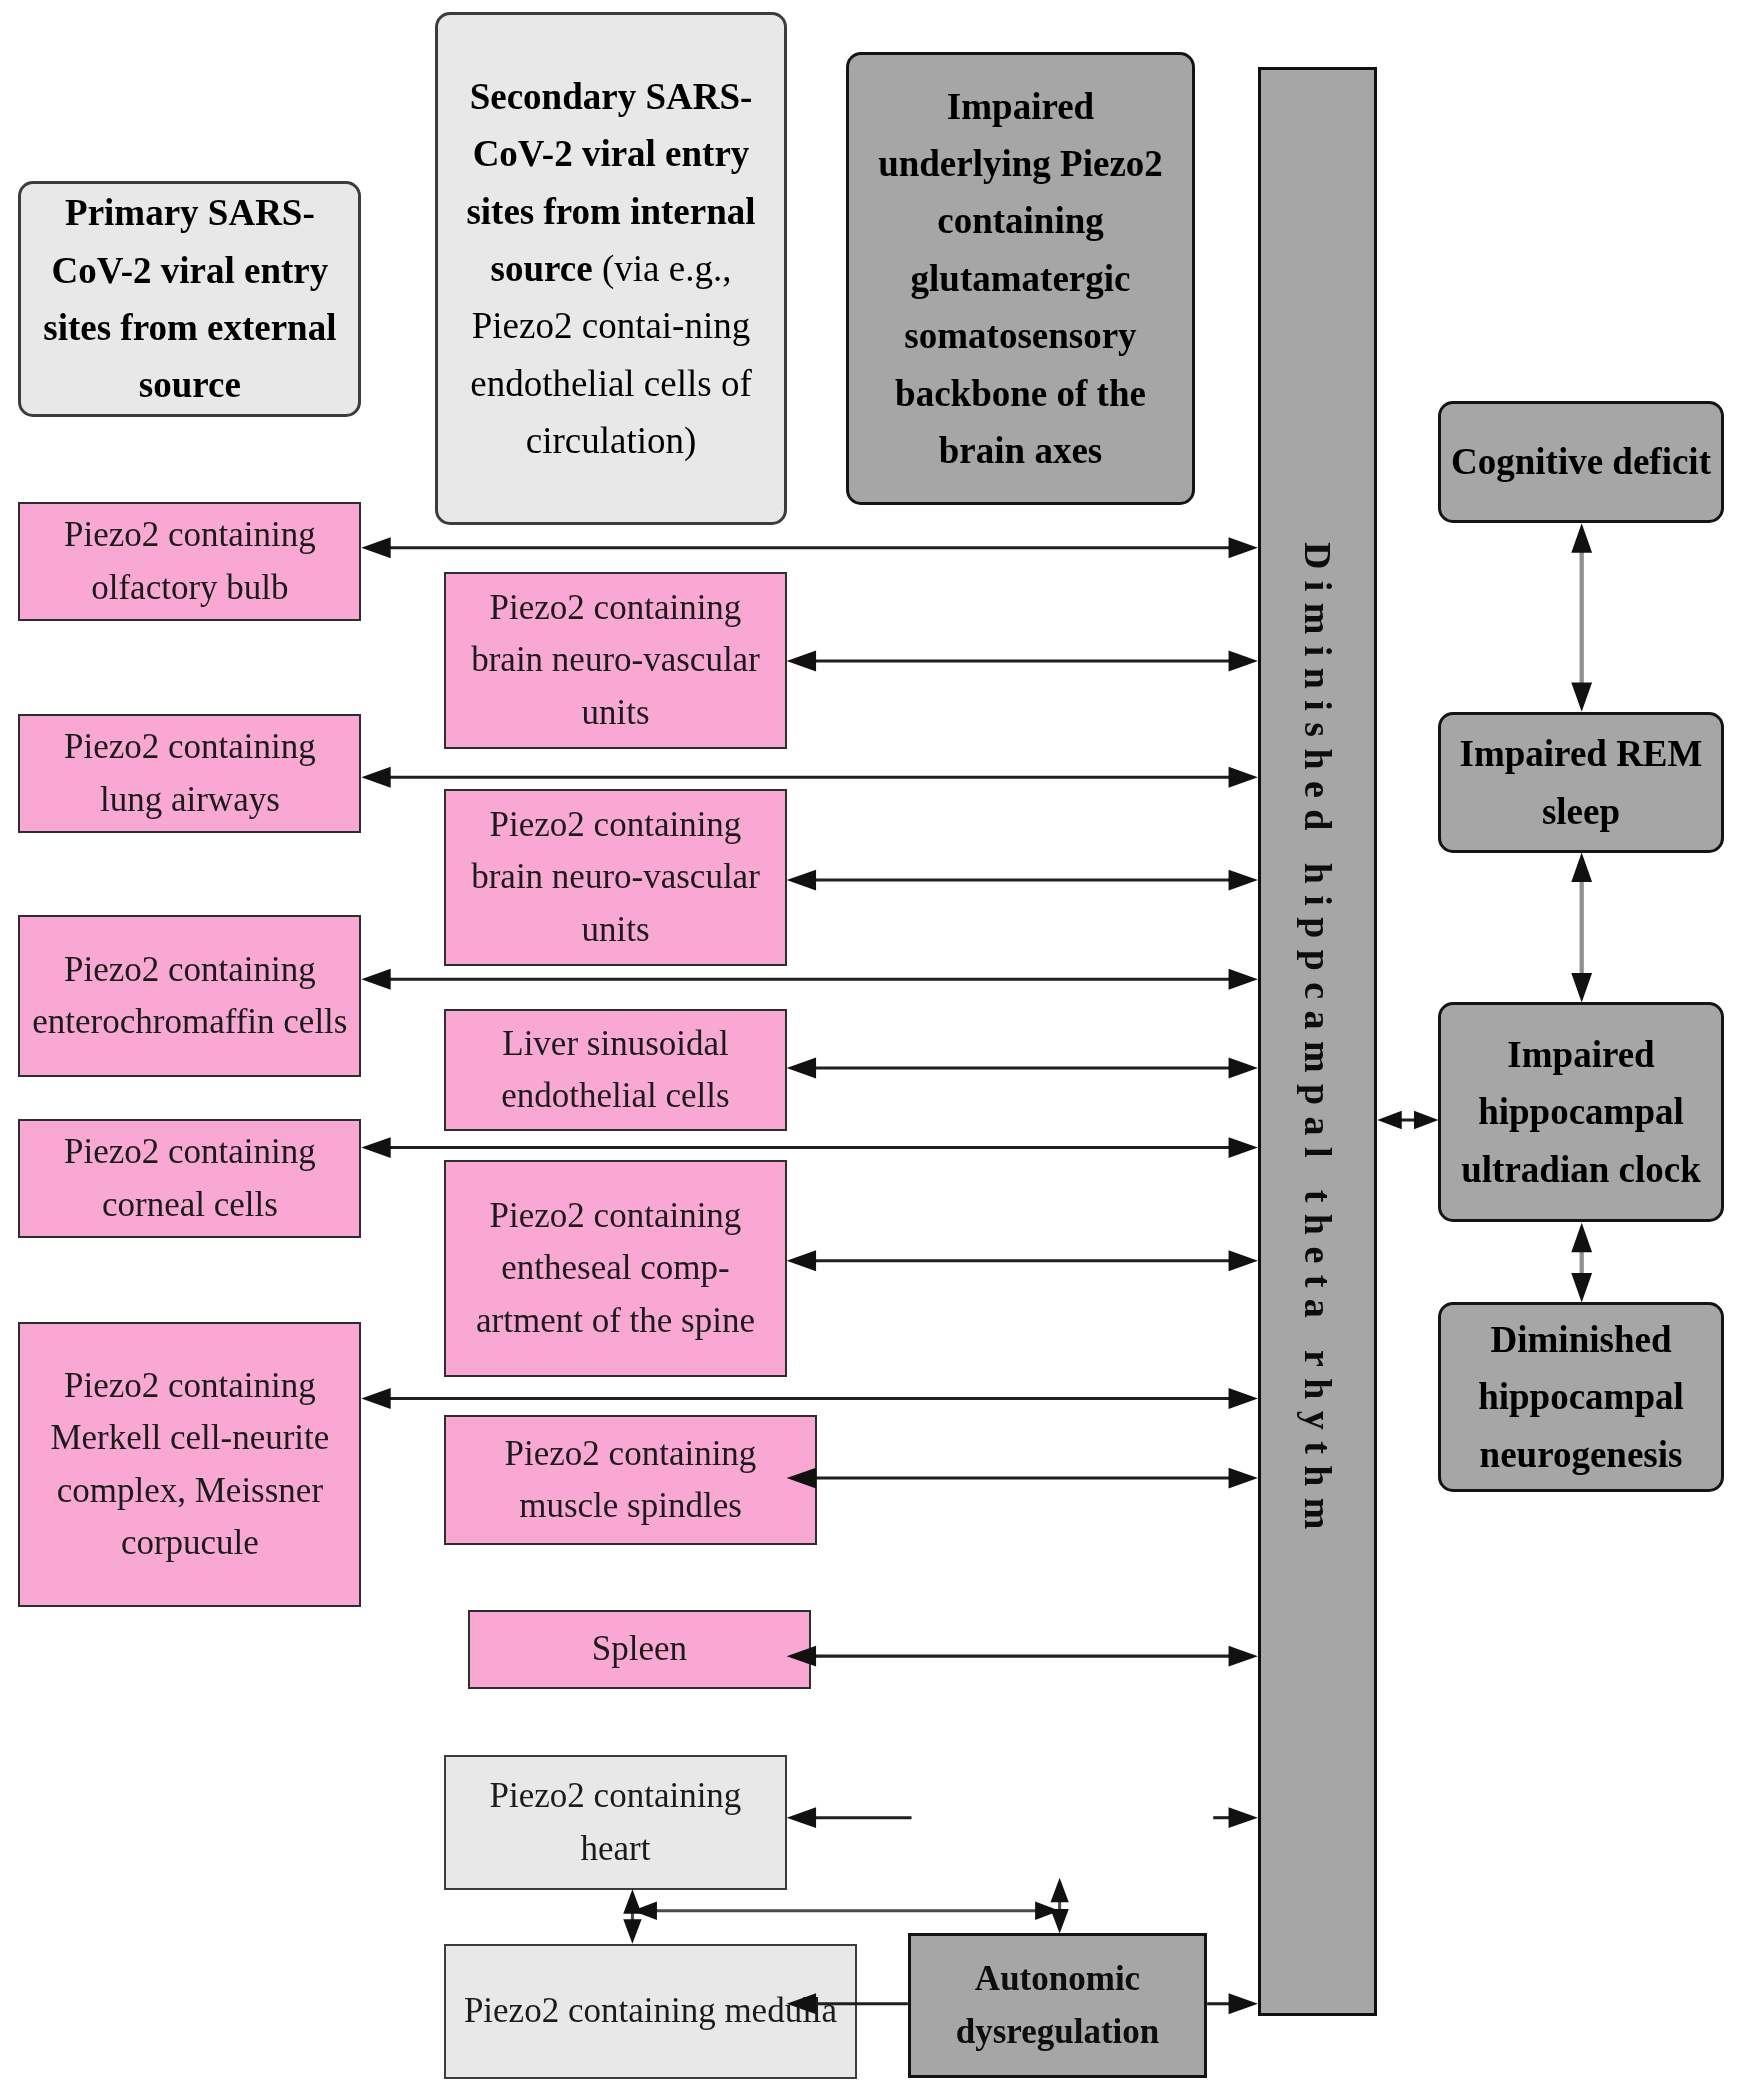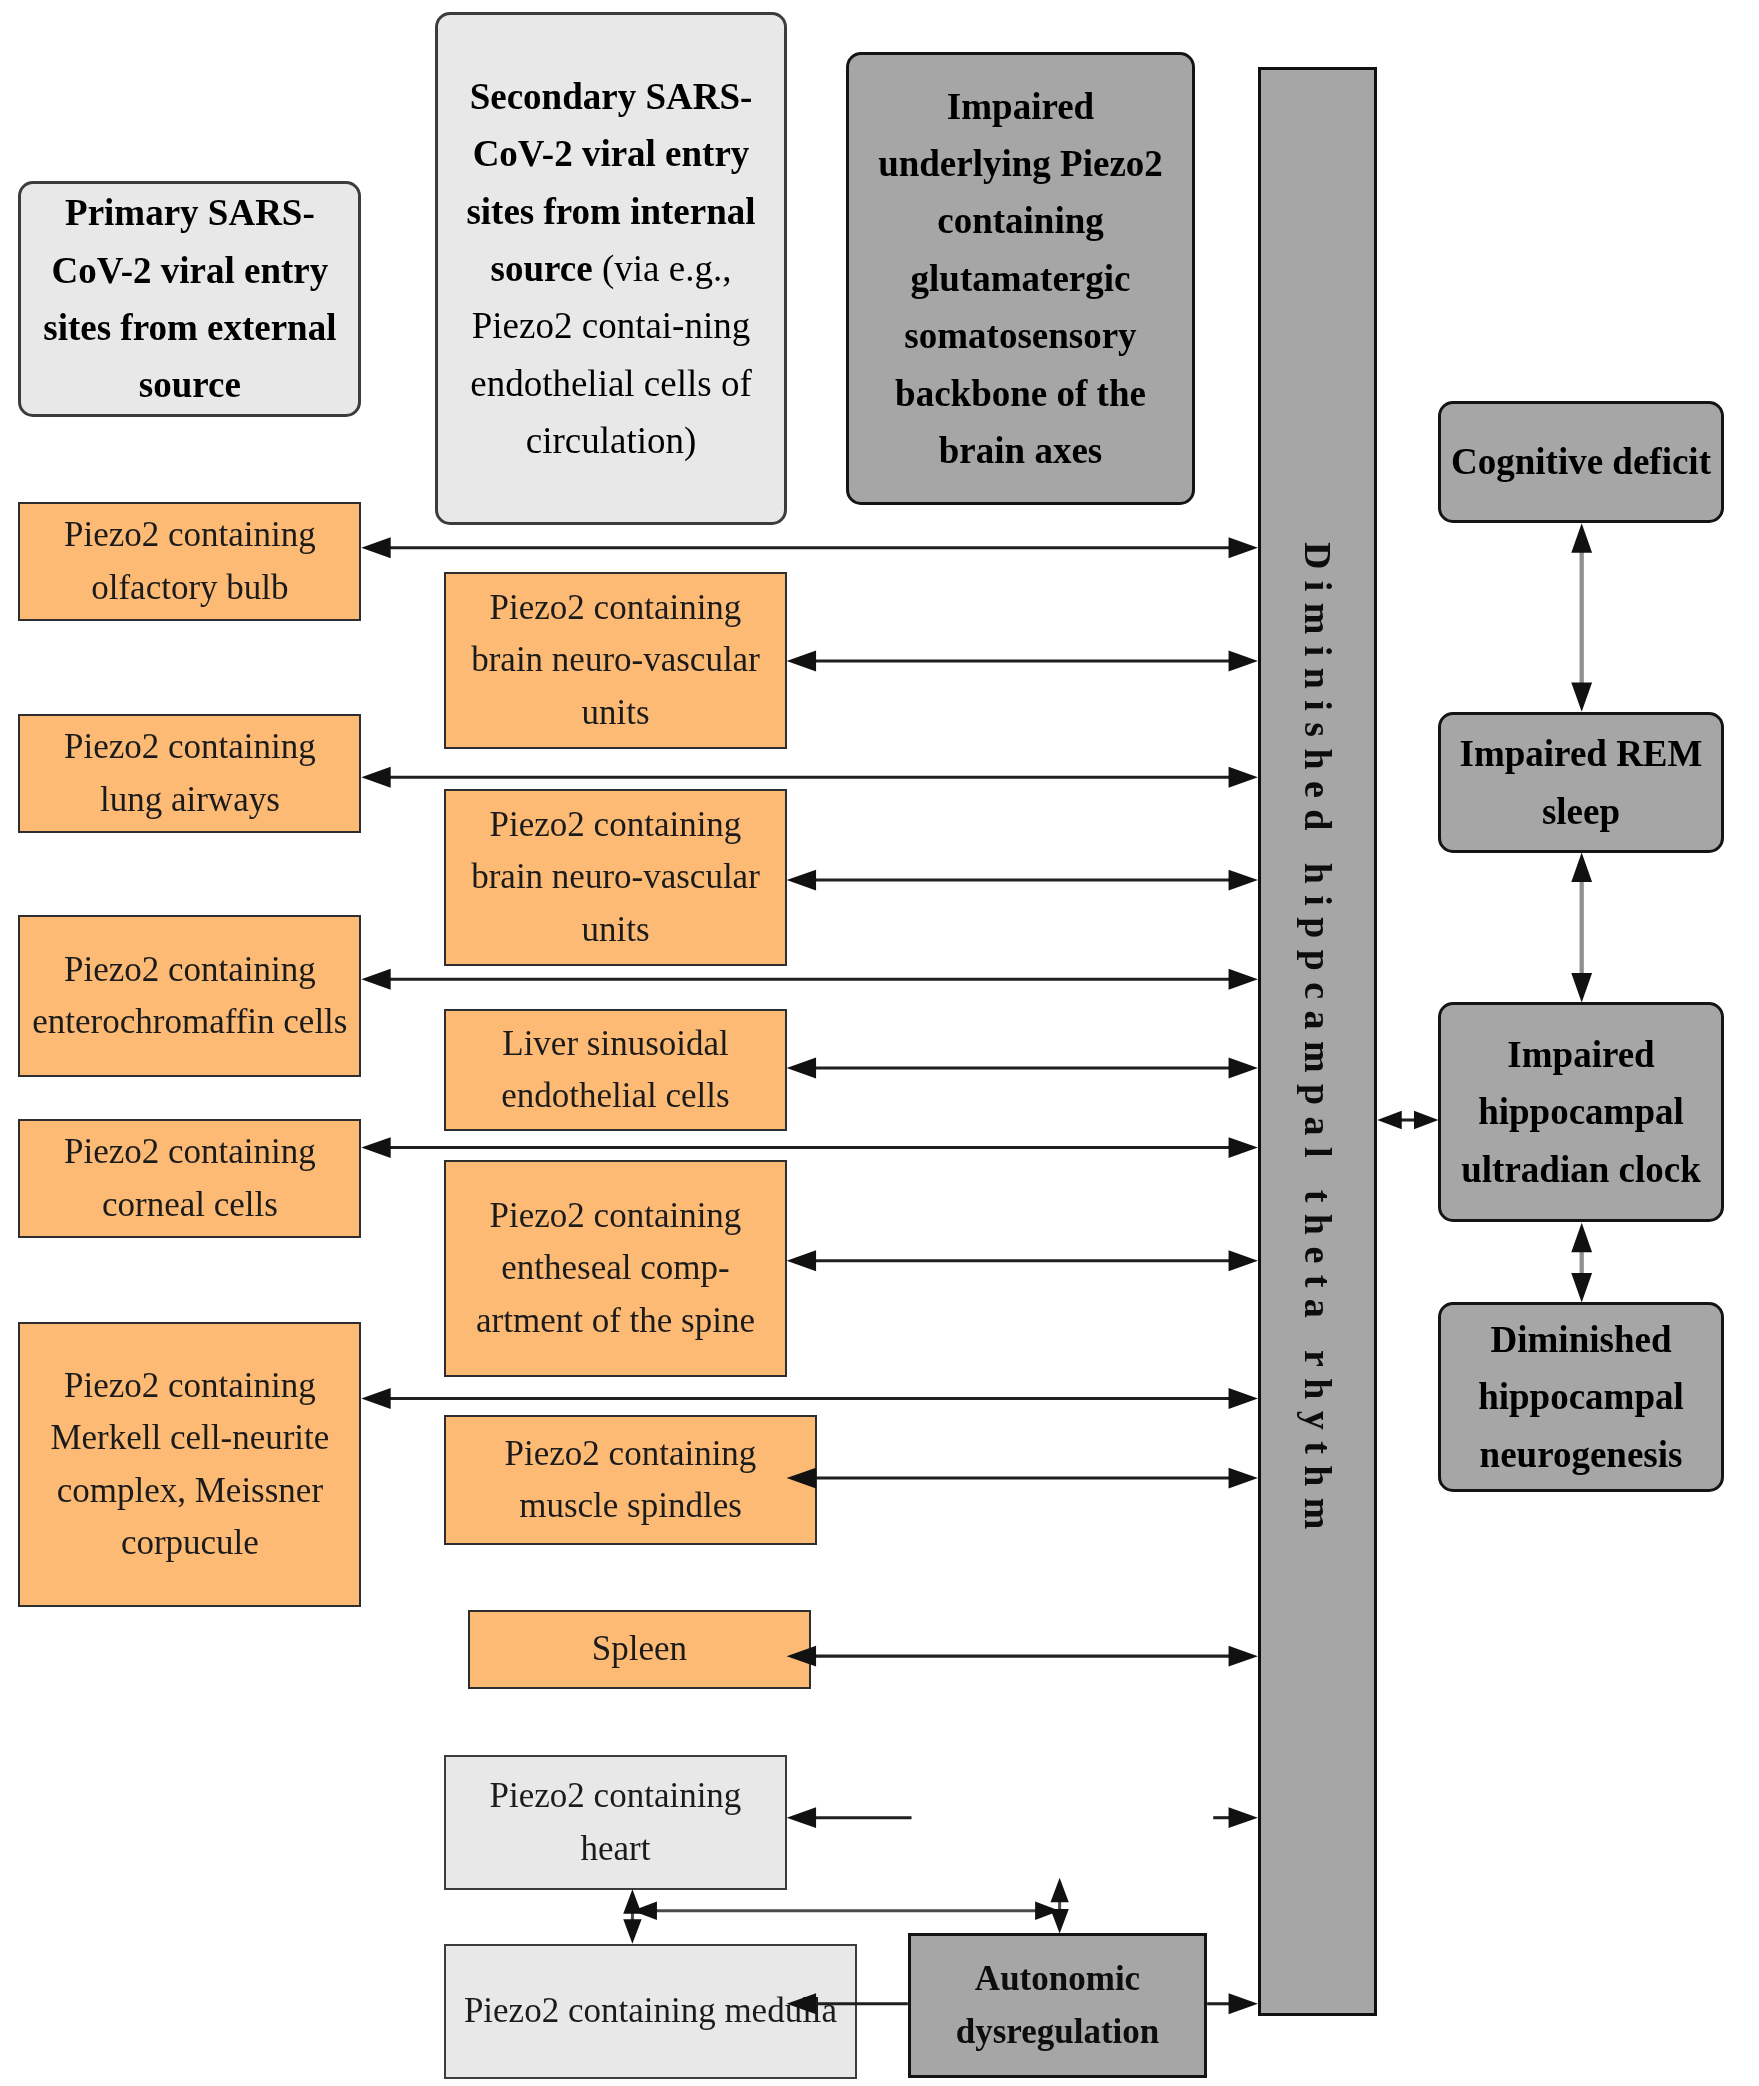--- a/index.html
+++ b/index.html
@@ -2,21 +2,21 @@
 <html style="font-size:9.8px"><head>
 <meta charset="utf-8">
 <style>
   html,body{margin:0;padding:0;background:#ffffff;}
   body{width:1760px;height:2087px;overflow:hidden;
        font-family:"Liberation Serif","DejaVu Serif",serif;color:#161616;}
   .canvas{position:relative;width:1760px;height:2087px;background:#ffffff;}
   .box{position:absolute;display:flex;align-items:center;justify-content:center;
        text-align:center;box-sizing:border-box;padding:4.9px 8.6px;
        font-size:35px;line-height:1.5;color:#1b1b1b;}
-  .white{background:#fdba74;border:2.4px solid #2e2e2e;}
+  .white{background:#f9a8d4;border:2.4px solid #2e2e2e;}
   .light{background:#e8e8e8;border:3.1px solid #3c3c3c;}
   .dark{background:#a6a6a6;border:3.1px solid #141414;font-weight:bold;color:#0d0d0d;}
   .hdr{font-weight:bold;font-size:37px;line-height:1.55;color:#000000;border-radius:15px;}
   .bar{position:absolute;left:1258px;top:67px;width:119px;height:1949px;
        background:#a6a6a6;border:3.7px solid #101010;box-sizing:border-box;
        display:flex;align-items:center;justify-content:center;}
   .bar-label{writing-mode:vertical-rl;text-orientation:mixed;white-space:nowrap;
        font-weight:bold;font-size:38px;letter-spacing:0.30em;color:#0d0d0d;}
   .note{font-weight:normal;}
   svg.arrows{position:absolute;left:0;top:0;pointer-events:none;}

